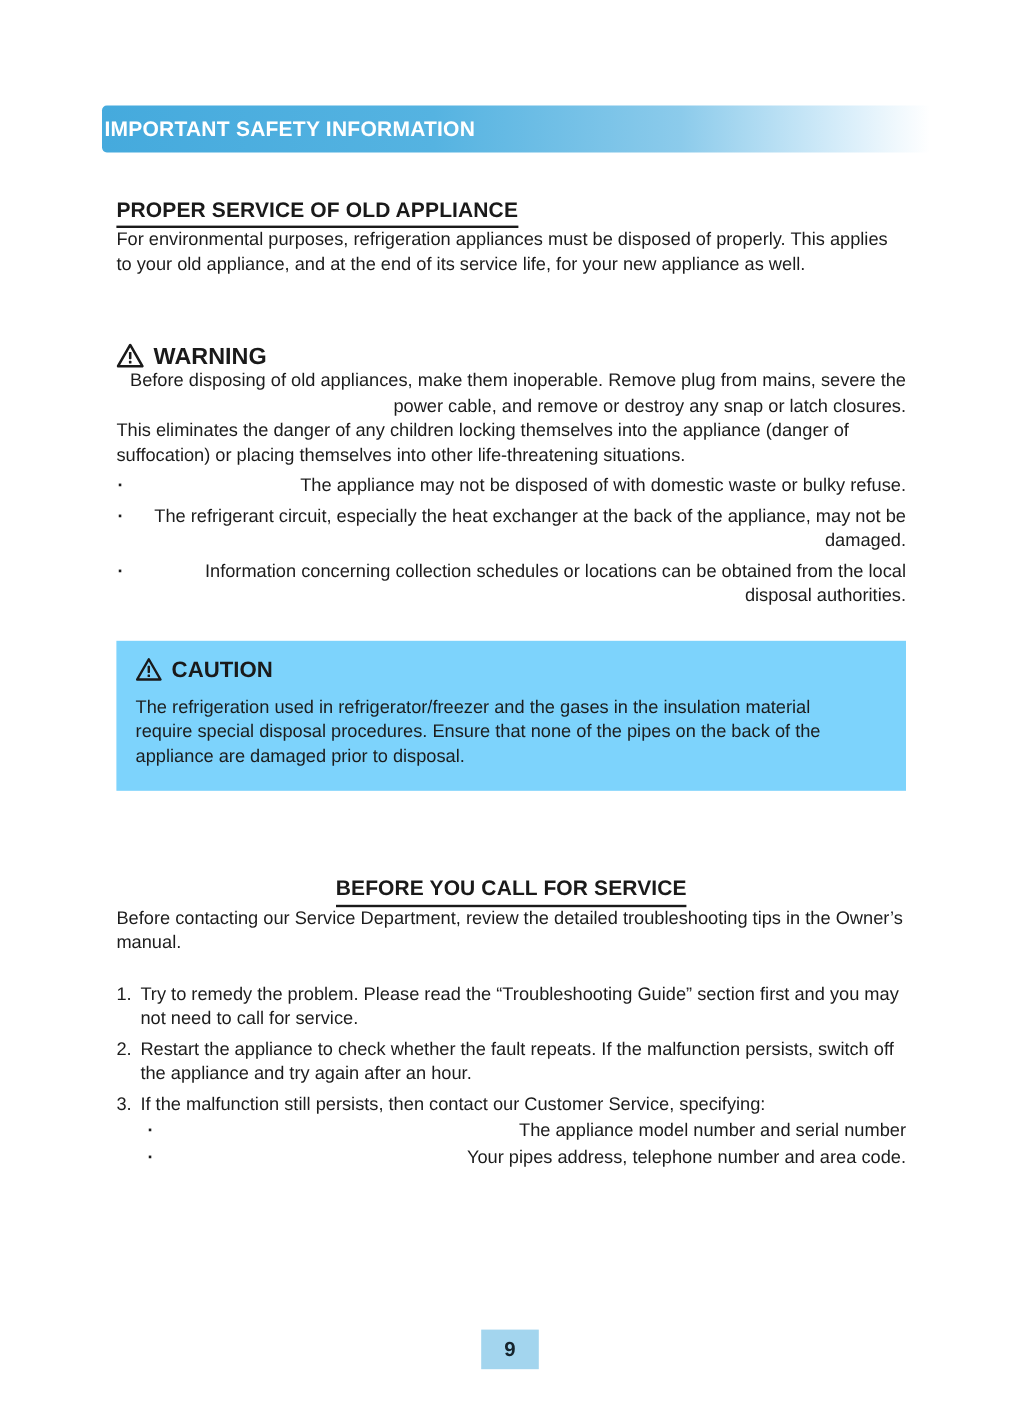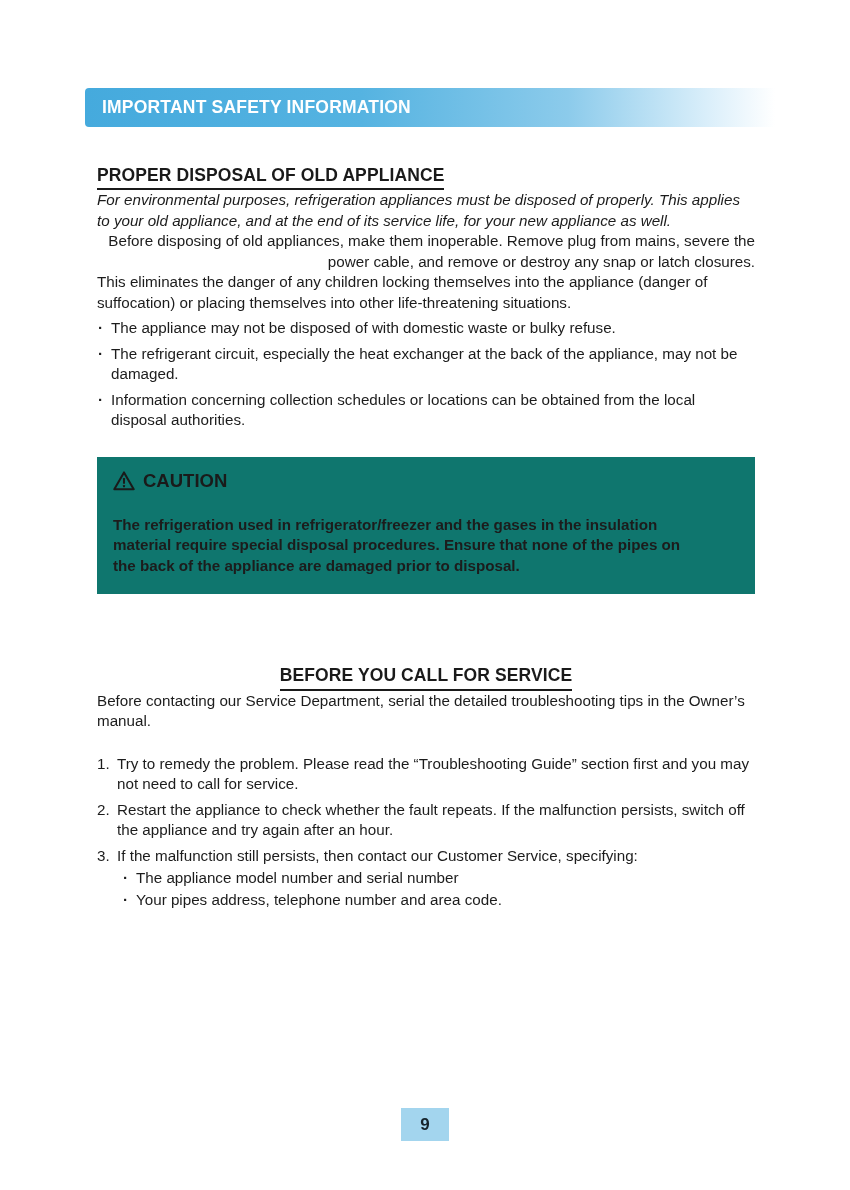--- a/index.html
+++ b/index.html
@@ -27,21 +27,21 @@
     border-radius: 4px 0 0 4px;
     background: linear-gradient(90deg, #45aadd 0%, #55b3e1 40%, #8ccbeb 70%, #d9eefa 90%, #ffffff 100%);
     display: flex;
     align-items: center;
   }
   .banner h1 {
     font-size: 17.5px;
     font-weight: 700;
     letter-spacing: 0.2px;
     color: #ffffff;
-    padding-left: 17px;
+    padding-left: 2px;
   }
 
   
   .content {
     margin: 0 97px;
     width: 658px;
     font-size: 15.2px;
     line-height: 20.5px;
   }
 
@@ -52,60 +52,60 @@
     color: #1a1a1a;
     letter-spacing: 0.1px;
     border-bottom: 2px solid #1a1a1a;
     padding-bottom: 3px;
     line-height: 1.1;
   }
   .disposal-heading-wrap { margin-top: 39px; }
   .service-heading-wrap { margin-top: 72px; text-align: center; }
 
   .content p { margin-top: 0; }
-  .intro-para { margin-top: 24px; font-style: italic; }
+  .intro-para { margin-top: 24px; }
 
   
   .warn-head {
     display: flex;
     align-items: center;
     gap: 8px;
     margin-top: 54px;
     font-size: 19.5px;
     font-weight: 700;
     color: #1a1a1a;
   }
   .warn-icon { display: inline-flex; }
   .warn-para1 { margin-top: 20px; text-align: right; }
   .warn-para2 { margin-top: 5px; }
 
   
-  .dot-list { list-style: none; margin-top: 5px; }
+  .dot-list { list-style: none; margin-top: 5px; text-align: right; }
   .dot-list li {
     position: relative;
     padding-left: 14px;
     margin-bottom: 5px;
   }
   .dot-list li::before {
     content: "\00b7";
     position: absolute;
     left: 1px;
     top: 0;
     font-weight: 700;
   }
 
   
   .caution-box {
     margin-top: 26px;
     width: 658px;
-    background: #0f766e;
+    background: #7dd3fc;
     padding: 13px 16px 18px 16px;
   }
   .caution-box .warn-head { margin-top: 0; font-size: 18.5px; }
-  .caution-box p { margin-top: 23px; max-width: 575px; font-weight: bold; }
+  .caution-box p { margin-top: 11px; max-width: 575px; }
 
   
   .service-intro { margin-top: 25px; }
   .num-list {
     list-style: none;
     counter-reset: step;
     margin-top: 22px;
   }
   .num-list > li {
     position: relative;
@@ -147,25 +147,35 @@
 <div class="page">
 
   <header class="banner">
     <h1>IMPORTANT SAFETY INFORMATION</h1>
   </header>
 
   <main class="content">
 
     <section>
       <div class="disposal-heading-wrap">
-        <h2 class="section-heading">PROPER DISPOSAL OF OLD APPLIANCE</h2>
+        <h2 class="section-heading">PROPER SERVICE OF OLD APPLIANCE</h2>
       </div>
 
       <p class="intro-para">For environmental purposes, refrigeration appliances must be disposed of properly. This applies to your old appliance, and at the end of its service life, for your new appliance as well.</p>
 
+      <div class="warn-head">
+        <span class="warn-icon">
+          <svg width="23" height="23" viewBox="0 0 24 24" aria-hidden="true">
+            <path d="M12 2.6 L22.6 21 H1.4 Z" fill="none" stroke="#1a1a1a" stroke-width="2.2" stroke-linejoin="round"></path>
+            <rect x="10.9" y="8.6" width="2.2" height="6.4" rx="0.6" fill="#1a1a1a"></rect>
+            <rect x="10.9" y="16.4" width="2.2" height="2.3" rx="0.5" fill="#1a1a1a"></rect>
+          </svg>
+        </span>
+        <span>WARNING</span>
+      </div>
 
       <p class="warn-para1">Before disposing of old appliances, make them inoperable. Remove plug from mains, severe the power cable, and remove or destroy any snap or latch closures.</p>
       <p class="warn-para2">This eliminates the danger of any children locking themselves into the appliance (danger of suffocation) or placing themselves into other life-threatening situations.</p>
 
       <ul class="dot-list">
         <li>The appliance may not be disposed of with domestic waste or bulky refuse.</li>
         <li>The refrigerant circuit, especially the heat exchanger at the back of the appliance, may not be damaged.</li>
         <li>Information concerning collection schedules or locations can be obtained from the local disposal authorities.</li>
       </ul>
 
@@ -182,21 +192,21 @@
         </div>
         <p>The refrigeration used in refrigerator/freezer and the gases in the insulation material require special disposal procedures. Ensure that none of the pipes on the back of the appliance are damaged prior to disposal.</p>
       </div>
     </section>
 
     <section>
       <div class="service-heading-wrap">
         <h2 class="section-heading">BEFORE YOU CALL FOR SERVICE</h2>
       </div>
 
-      <p class="service-intro">Before contacting our Service Department, serial the detailed troubleshooting tips in the Owner’s manual.</p>
+      <p class="service-intro">Before contacting our Service Department, review the detailed troubleshooting tips in the Owner’s manual.</p>
 
       <ol class="num-list">
         <li>Try to remedy the problem. Please read the “Troubleshooting Guide” section first and you may not need to call for service.</li>
         <li>Restart the appliance to check whether the fault repeats. If the malfunction persists, switch off the appliance and try again after an hour.</li>
         <li>
           <span>If the malfunction still persists, then contact our Customer Service, specifying:</span>
           <ul class="dot-list sub-list">
             <li>The appliance model number and serial number</li>
             <li>Your pipes address, telephone number and area code.</li>
           </ul>

